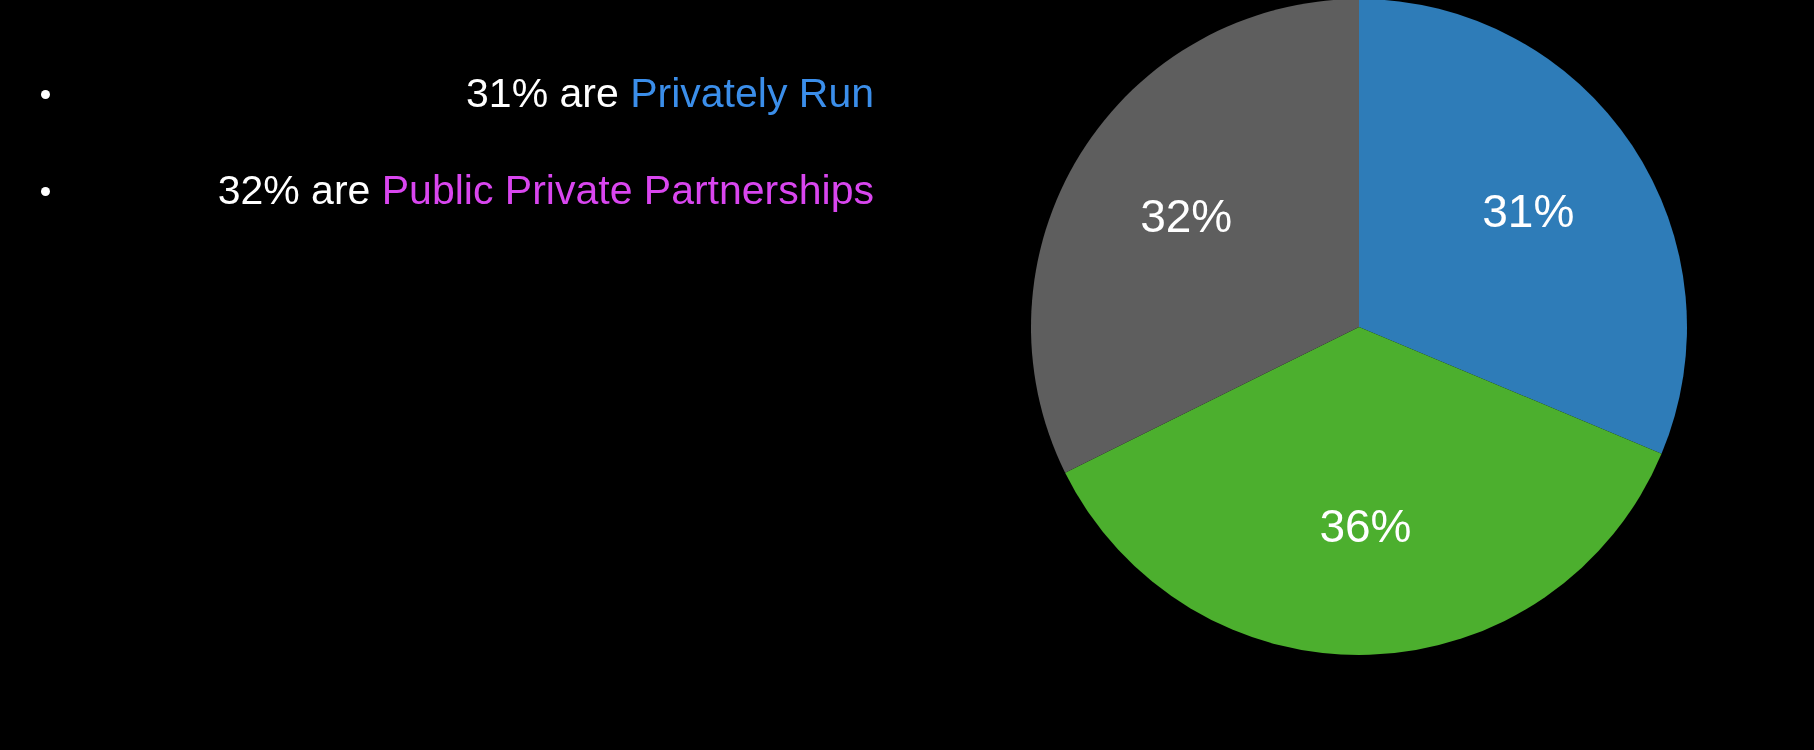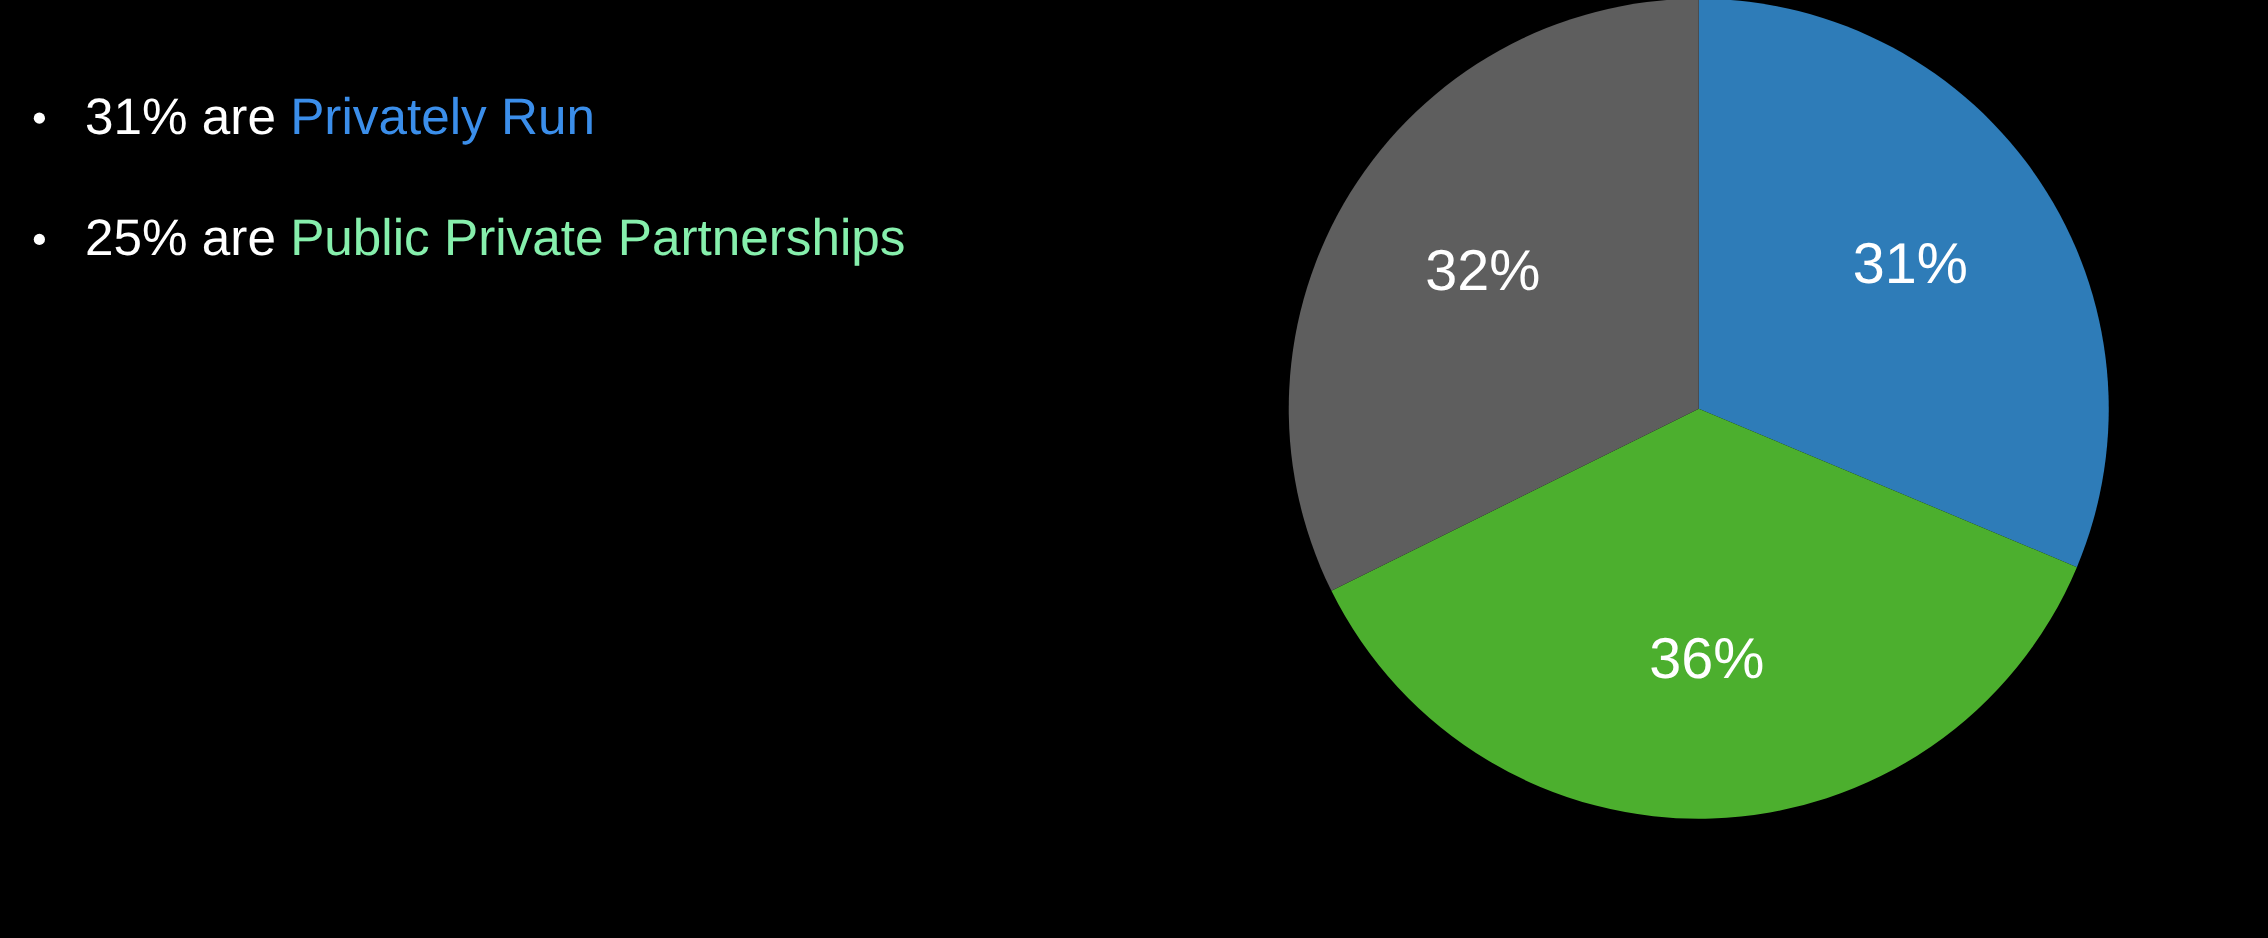--- a/index.html
+++ b/index.html
@@ -17,26 +17,27 @@
   #slide {
     position: relative;
     width: 1814px;
     height: 750px;
     background: #000000;
   }
 
   
   #bullet-list {
     position: absolute;
-    left: 20px;
+    left: 34px;
     top: 66px;
     width: 840px;
     list-style: none;
     margin: 0;
     padding: 0;
+    text-align: right;
   }
   #bullet-list li {
     position: relative;
     padding-left: 48px;
     margin: 0 0 43px 0;
     font-size: 41px;
     line-height: 54px;
     color: #ffffff;
     white-space: nowrap;
   }
@@ -81,21 +82,21 @@
 </head>
 <body>
 
 <div id="slide">
 
   <ul id="bullet-list">
     <li>
       <span class="bullet-dot"></span><span class="bullet-lead">31% are </span><span class="bullet-term" style="color: rgb(59, 142, 234);">Privately Run</span>
     </li>
     <li>
-      <span class="bullet-dot"></span><span class="bullet-lead">25% are </span><span class="bullet-term" style="color: #86efac; margin-top: 12px;">Public Private Partnerships</span>
+      <span class="bullet-dot"></span><span class="bullet-lead">32% are </span><span class="bullet-term" style="color: #d946ef; margin-top: 12px;">Public Private Partnerships</span>
     </li>
   </ul>
 
   <div id="pie-chart">
     <svg id="pie-svg" viewBox="0 0 656 656">
         <path d="M 328 328 L 328.00 0.00 A 328 328 0 0 1 630.53 454.72 Z" fill="#2e7cb8"></path>
         <text class="slice-label" x="497.3" y="215.4" fill="#ffffff">31%</text>
         <path d="M 328 328 L 630.53 454.72 A 328 328 0 0 1 34.11 473.65 Z" fill="#4caf2e"></path>
         <text class="slice-label" x="334.5" y="531.3" fill="#ffffff">36%</text>
         <path d="M 328 328 L 34.11 473.65 A 328 328 0 0 1 328.00 0.00 Z" fill="#5e5e5e"></path>

